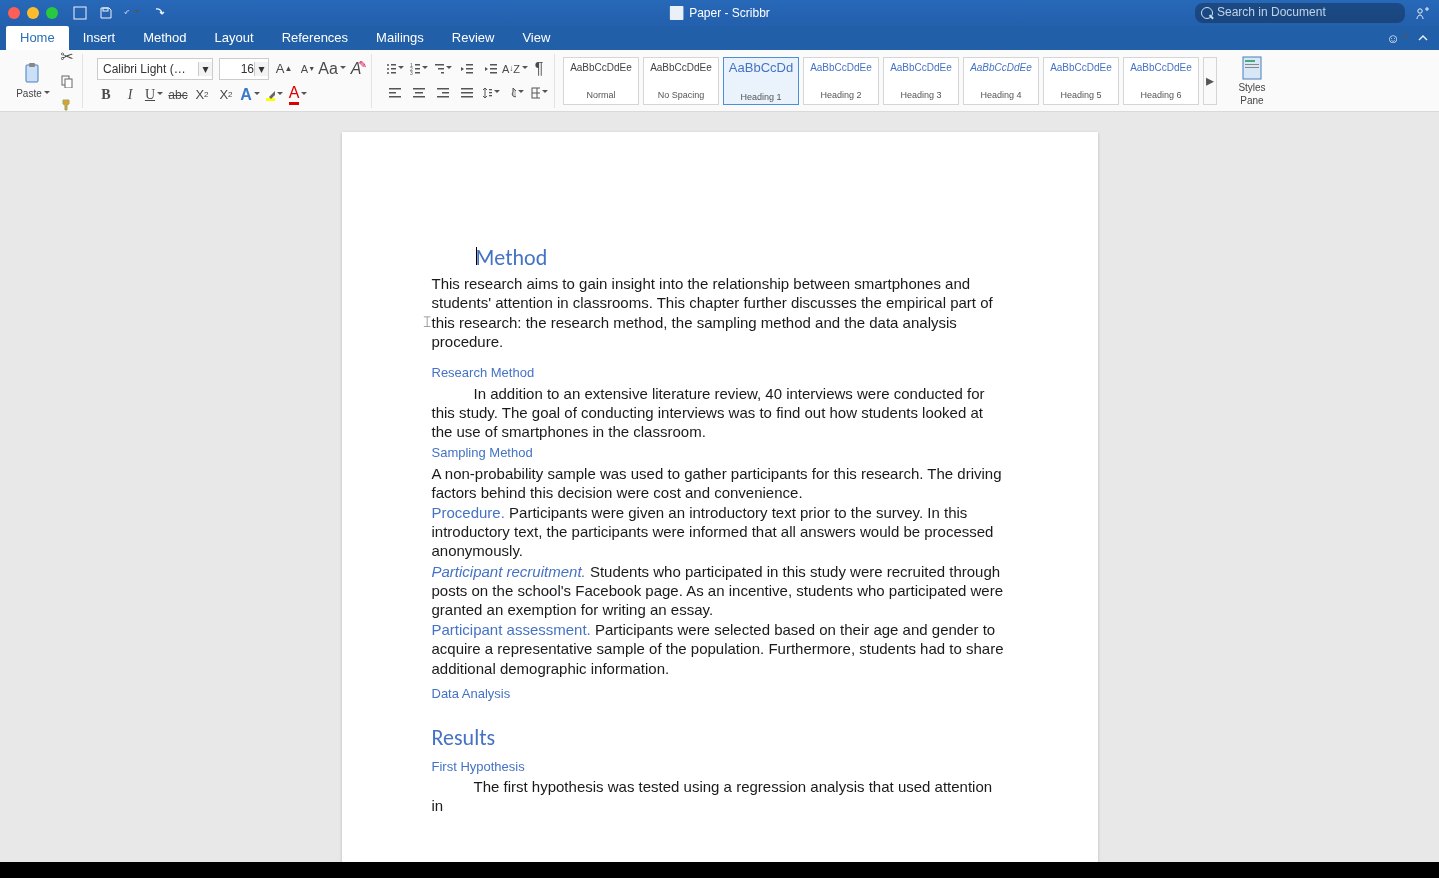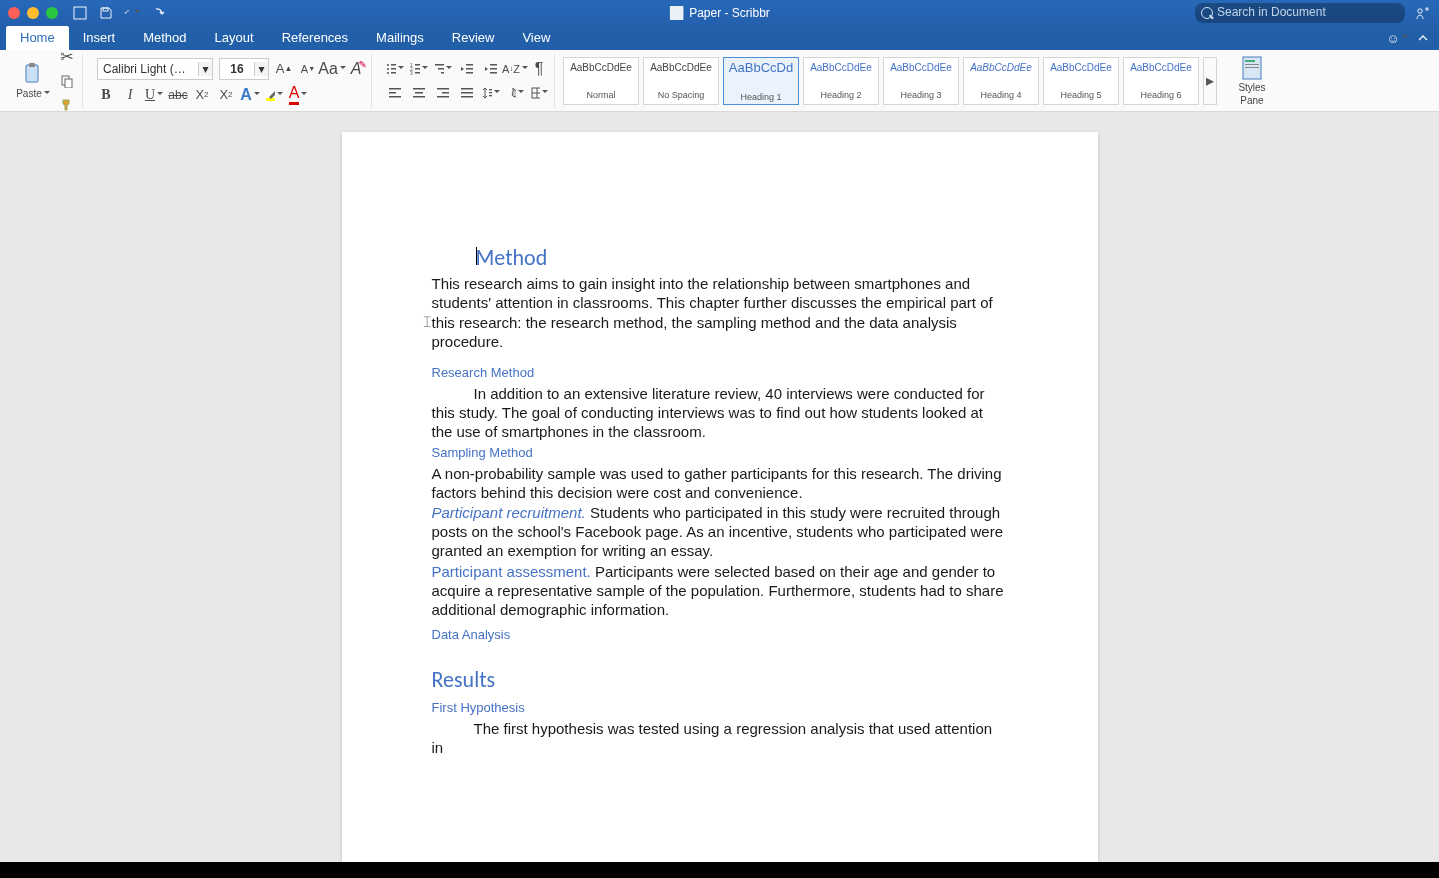--- a/index.html
+++ b/index.html
@@ -22,21 +22,21 @@
 .tabbar-right { position:absolute; right:8px; top:50%; transform:translateY(-50%); display:flex; gap:10px; align-items:center;}
 
 .ribbon { height:62px; background:#fafafa; border-bottom:1px solid #d9d9d9; display:flex; align-items:center; padding:0 6px; gap:8px; }
 .group { display:flex; align-items:center; gap:4px; padding:0 6px; border-right:1px solid #e3e3e3; height:54px; }
 .group:last-child{border:none;}
 .btn-lg { display:flex; flex-direction:column; align-items:center; justify-content:center; height:54px; min-width:42px; cursor:pointer; font-size:10px; color:#444; gap:2px;}
 .ic { width:18px; height:18px; display:inline-flex; align-items:center; justify-content:center; color:#4a4a4a; cursor:pointer;}
 .dd::after{content:"";display:inline-block;border:3px solid transparent;border-top-color:#555;margin-left:2px;vertical-align:middle;}
 .font-box{display:flex;align-items:center;border:1px solid #ccc;background:#fff;height:22px;font-size:12px;color:#333;}
 .font-name{width:100px;padding:0 5px;overflow:hidden;white-space:nowrap;}
-.font-size{width:34px;text-align:center;font-weight:bold;}
+.font-size{width:34px;text-align:right;}
 .fb-dd{width:14px;background:#f3f3f3;border-left:1px solid #ccc;text-align:center;cursor:pointer;}
 .col { display:flex; flex-direction:column; gap:6px; }
 .irow{display:flex;gap:6px;align-items:center;}
 .bold{font-weight:700;font-family:"Times New Roman",serif;font-size:14px;}
 .ital{font-style:italic;font-family:"Times New Roman",serif;font-size:14px;}
 .under{text-decoration:underline;font-family:"Times New Roman",serif;font-size:14px;}
 .strike{text-decoration:line-through;font-size:12px;}
 .sub{font-size:13px;}
 
 .styles-gallery { display:flex; gap:4px; height:54px; align-items:center; }
@@ -352,20 +352,21 @@
   <div class="page">
     <span class="cursor-caret">𝙸</span>
     <div class="h1 first">Method</div>
     <p>This research aims to gain insight into the relationship between smartphones and students' attention in classrooms. This chapter further discusses the empirical part of this research: the research method, the sampling method and the data analysis procedure.</p>
 
     <div class="h2">Research Method</div>
     <p class="indent">In addition to an extensive literature review, 40 interviews were conducted for this study. The goal of conducting interviews was to find out how students looked at the use of smartphones in the classroom.</p>
 
     <div class="h2" style="margin-top:4px">Sampling Method</div>
     <p>A non-probability sample was used to gather participants for this research. The driving factors behind this decision were cost and convenience.</p>
+    <p><span class="run-in">Procedure.</span><span> Participants were given an introductory text prior to the survey. In this introductory text, the participants were informed that all answers would be processed anonymously.</span></p>
     <p><span class="run-in it">Participant recruitment.</span><span> Students who participated in this study were recruited through posts on the school's Facebook page. As an incentive, students who participated were granted an exemption for writing an essay.</span></p>
     <p><span class="run-in">Participant assessment.</span><span> Participants were selected based on their age and gender to acquire a representative sample of the population. Furthermore, students had to share additional demographic information.</span></p>
 
     <div class="h2" style="margin-top:8px">Data Analysis</div>
 
     <div class="h1">Results</div>
     <div class="h2" style="margin-top:6px">First Hypothesis</div>
     <p class="indent">The first hypothesis was tested using a regression analysis that used attention in</p>
   </div>
 </div>

